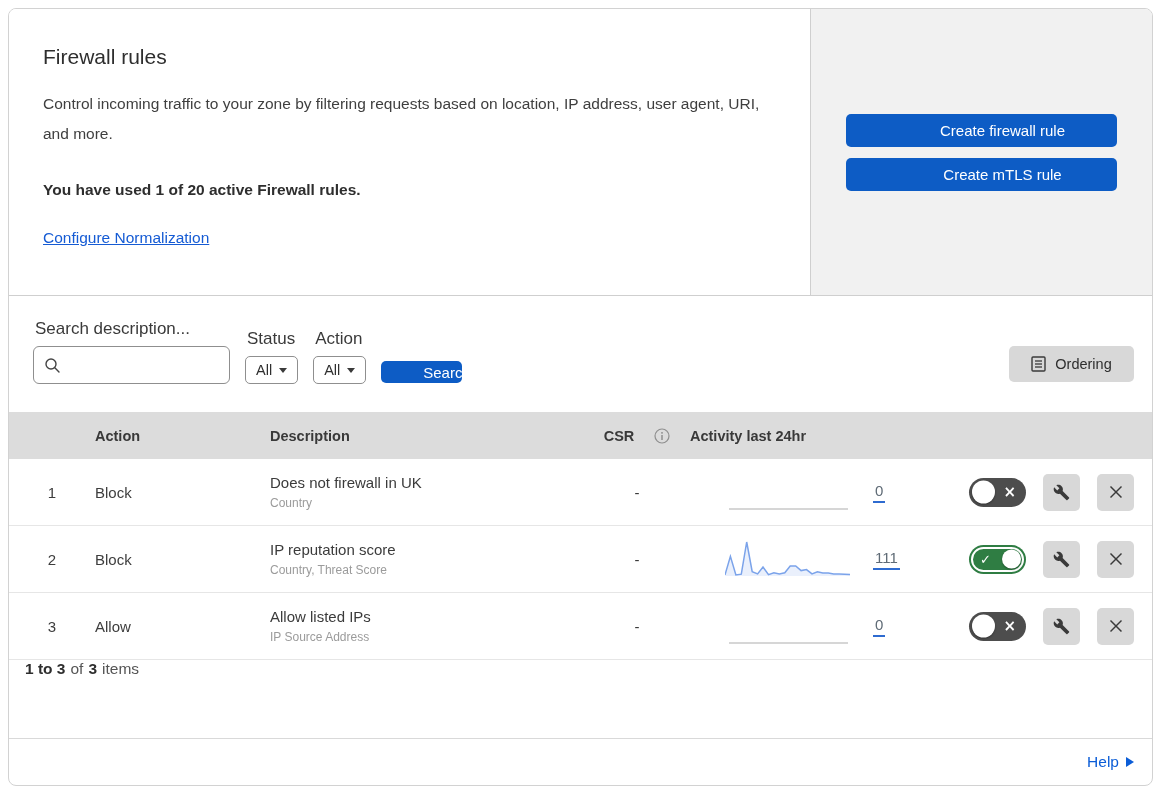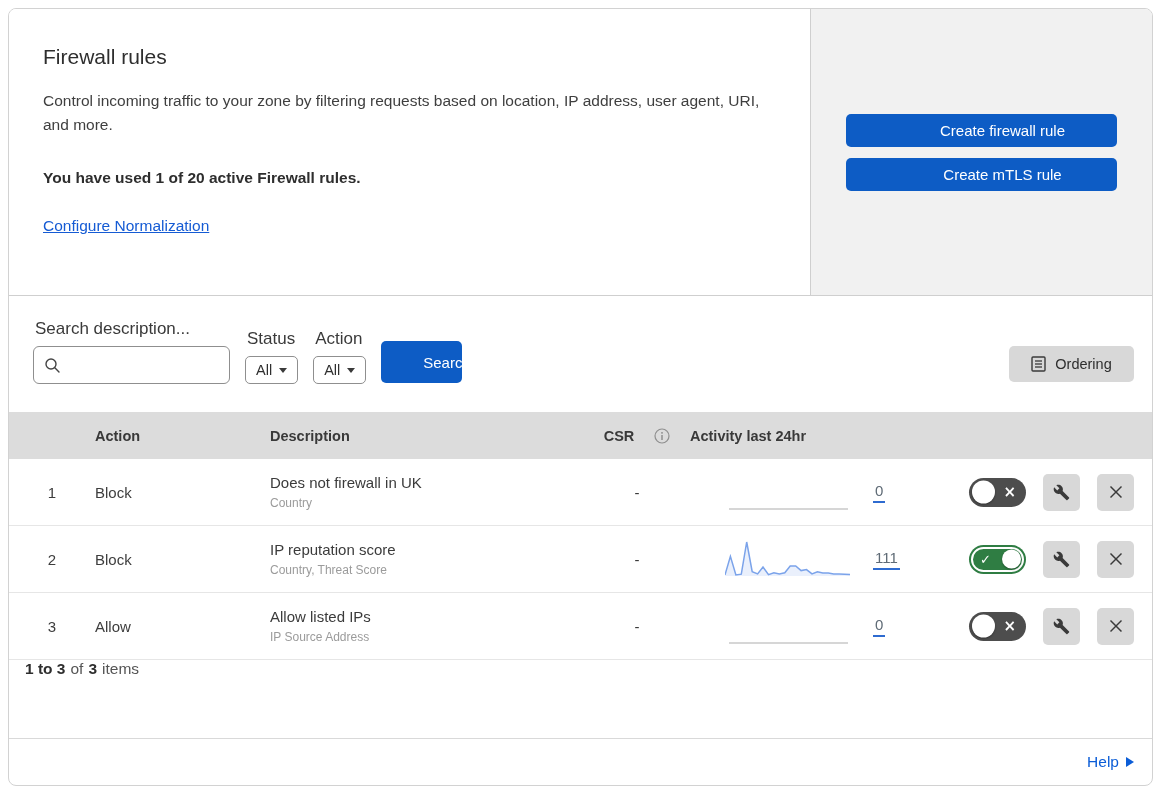--- a/index.html
+++ b/index.html
@@ -5,40 +5,40 @@
   * { box-sizing: border-box; margin: 0; padding: 0; }
   html,body { width:1161px; height:791px; background:#fff; font-family:"Liberation Sans","DejaVu Sans",sans-serif; color:#3d3d3d; }
   .card {
     position:absolute; left:8px; top:8px; width:1145px; height:778px;
     background:#fff; border:1px solid #d2d2d2; border-radius:8px; overflow:hidden;
   }
   
   .header-section { display:flex; height:287px; border-bottom:1px solid #cfcfcf; }
   .header-left { flex:1; padding:36px 40px 0 34px; background:#fff; border-right:1px solid #cfcfcf; }
   .page-title { font-size:21px; font-weight:400; color:#2e2e2e; margin-bottom:20px; }
-  .desc { font-size:15.5px; line-height:24px; color:#3f3f3f; max-width:760px; margin-bottom:32px; }
+  .desc { font-size:15.5px; line-height:30px; color:#3f3f3f; max-width:760px; margin-bottom:32px; }
   .usage { font-size:15.5px; font-weight:bold; color:#2e2e2e; margin-bottom:30px; }
   .norm { font-size:15.5px; color:#3f3f3f; margin-bottom:9px; }
   .norm b { color:#2e2e2e; }
   .cfg-link { font-size:15.5px; color:#155bd4; text-decoration:underline; cursor:pointer; }
   .header-right { width:341px; background:#f1f1f1; display:flex; flex-direction:column; justify-content:center; align-items:center; gap:11px; }
   .btn-primary {
     background:#0d5cc5; color:#fff; border:none; border-radius:5px;
     font-size:15px; font-family:inherit; cursor:pointer;padding-left:42px;
   }
   .btn-wide { width:271px; height:33px; }
   
   .filter-section { height:116px; display:flex; align-items:flex-end; padding:0 18px 28px 24px; }
   .fgroup { display:flex; flex-direction:column; margin-right:15px; }
   .flabel { font-size:17px; color:#3a3a3a; margin:0 0 7px 2px; }
   .search-box { width:197px; height:38px; border:1px solid #8f8f8f; border-radius:6px; background:#fff; display:flex; align-items:center; padding-left:10px; gap:6px; }
   .search-box input { border:none; outline:none; flex:1; height:100%; font-size:14px; font-family:inherit; background:transparent; min-width:0; }
   .dropdown { height:28px; border:1px solid #8f8f8f; border-radius:5px; background:#fff; padding:0 10px; display:inline-flex; align-items:center; gap:7px; font-size:14.5px; color:#2f2f2f; cursor:pointer; font-family:inherit; }
   .caret-down { width:0; height:0; border-left:4.5px solid transparent; border-right:4.5px solid transparent; border-top:5.5px solid #3a3a3a; }
-  .btn-search { width:81px; height:42px; margin-bottom:1px;margin-top:8px; }
+  .btn-search { width:81px; height:22px; margin-bottom:1px;margin-top:8px; }
   .btn-ordering { margin-left:auto; width:125px; height:36px; margin-bottom:2px; background:#d8d8d8; border:none; border-radius:5px; font-size:14.5px; color:#2e2e2e; display:flex; align-items:center; justify-content:center; gap:9px; cursor:pointer; font-family:inherit; }
   
   .grid-cols { display:grid; grid-template-columns:86px 175px 322px 90px 228px 1fr; align-items:center; }
   .thead { height:47px; background:#dcdcdc; font-weight:bold; font-size:14.5px; color:#393939; }
   .th-csr { display:flex; align-items:center; justify-content:center; gap:20px; }
   .th-activity { padding-left:8px; }
   .rule-row { height:67px; border-bottom:1px solid #e6e6e6; }
   .cell-num { text-align:center; font-size:15px; }
   .cell-action { font-size:15px; }
   .cell-desc .d-title { font-size:15px; color:#3b3b3b; margin-bottom:5px; }

